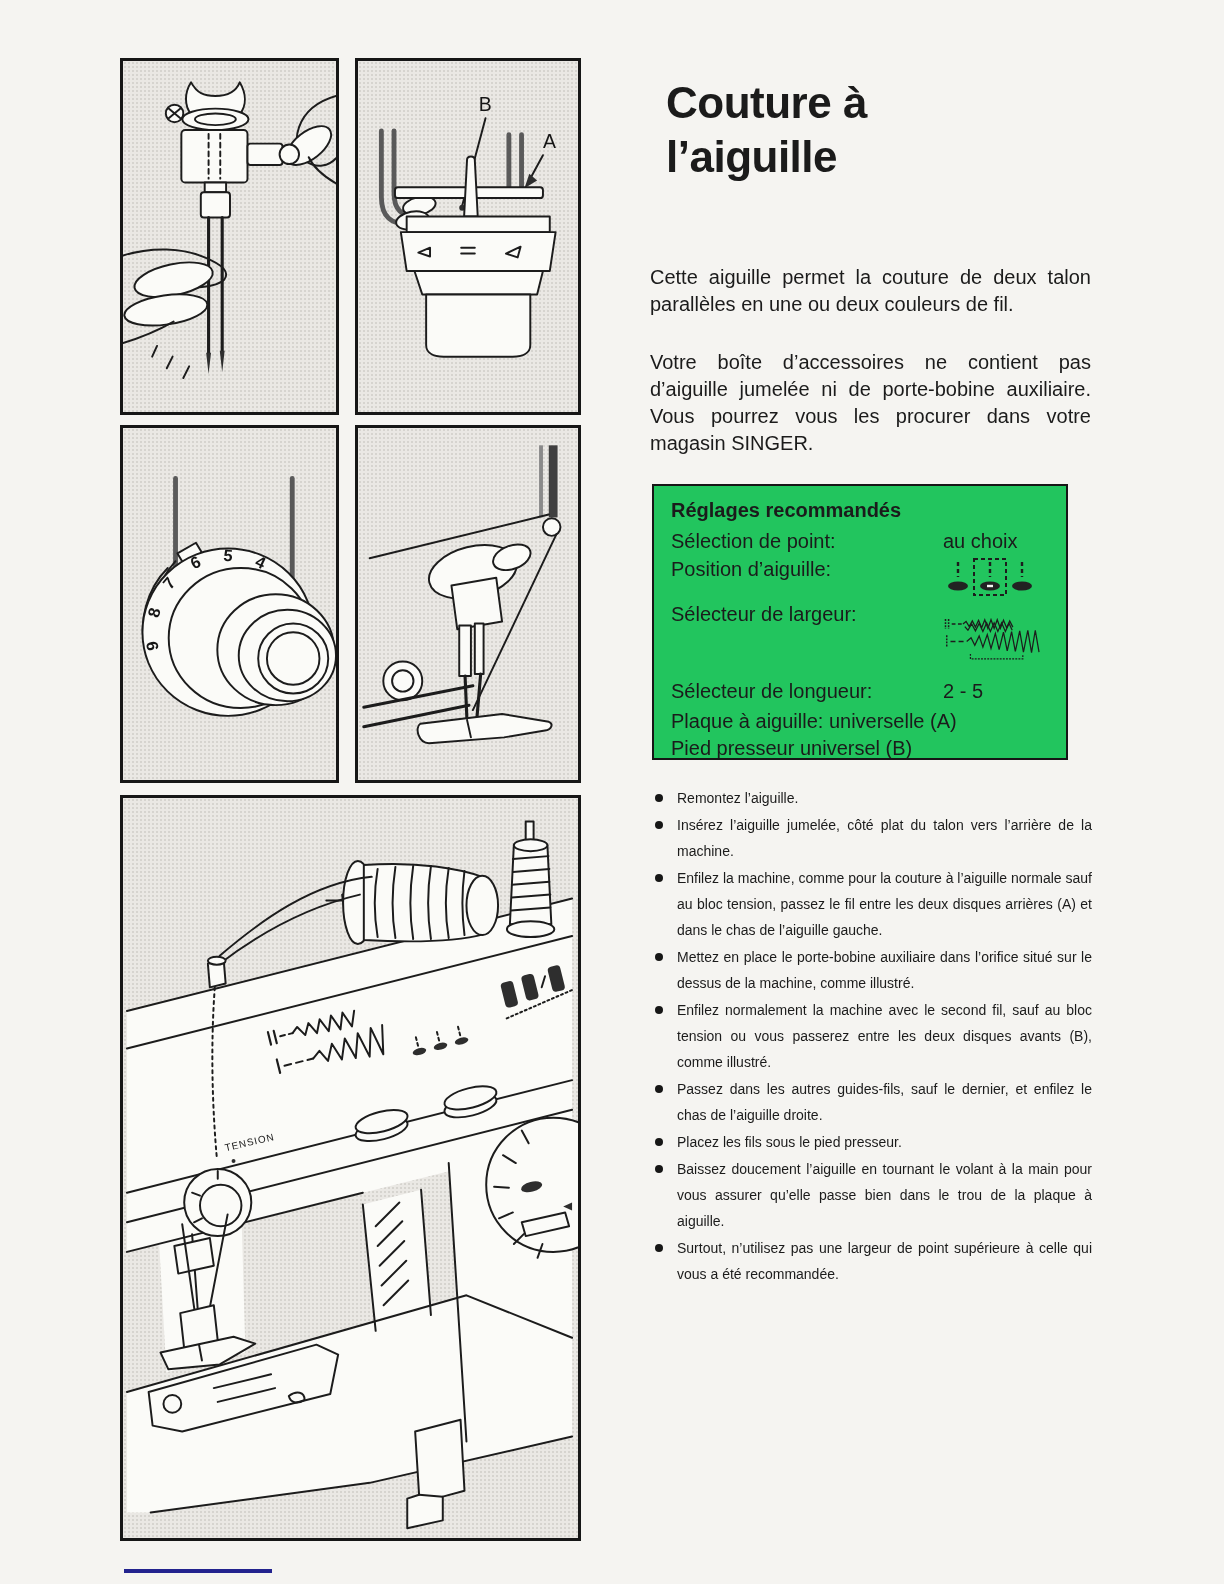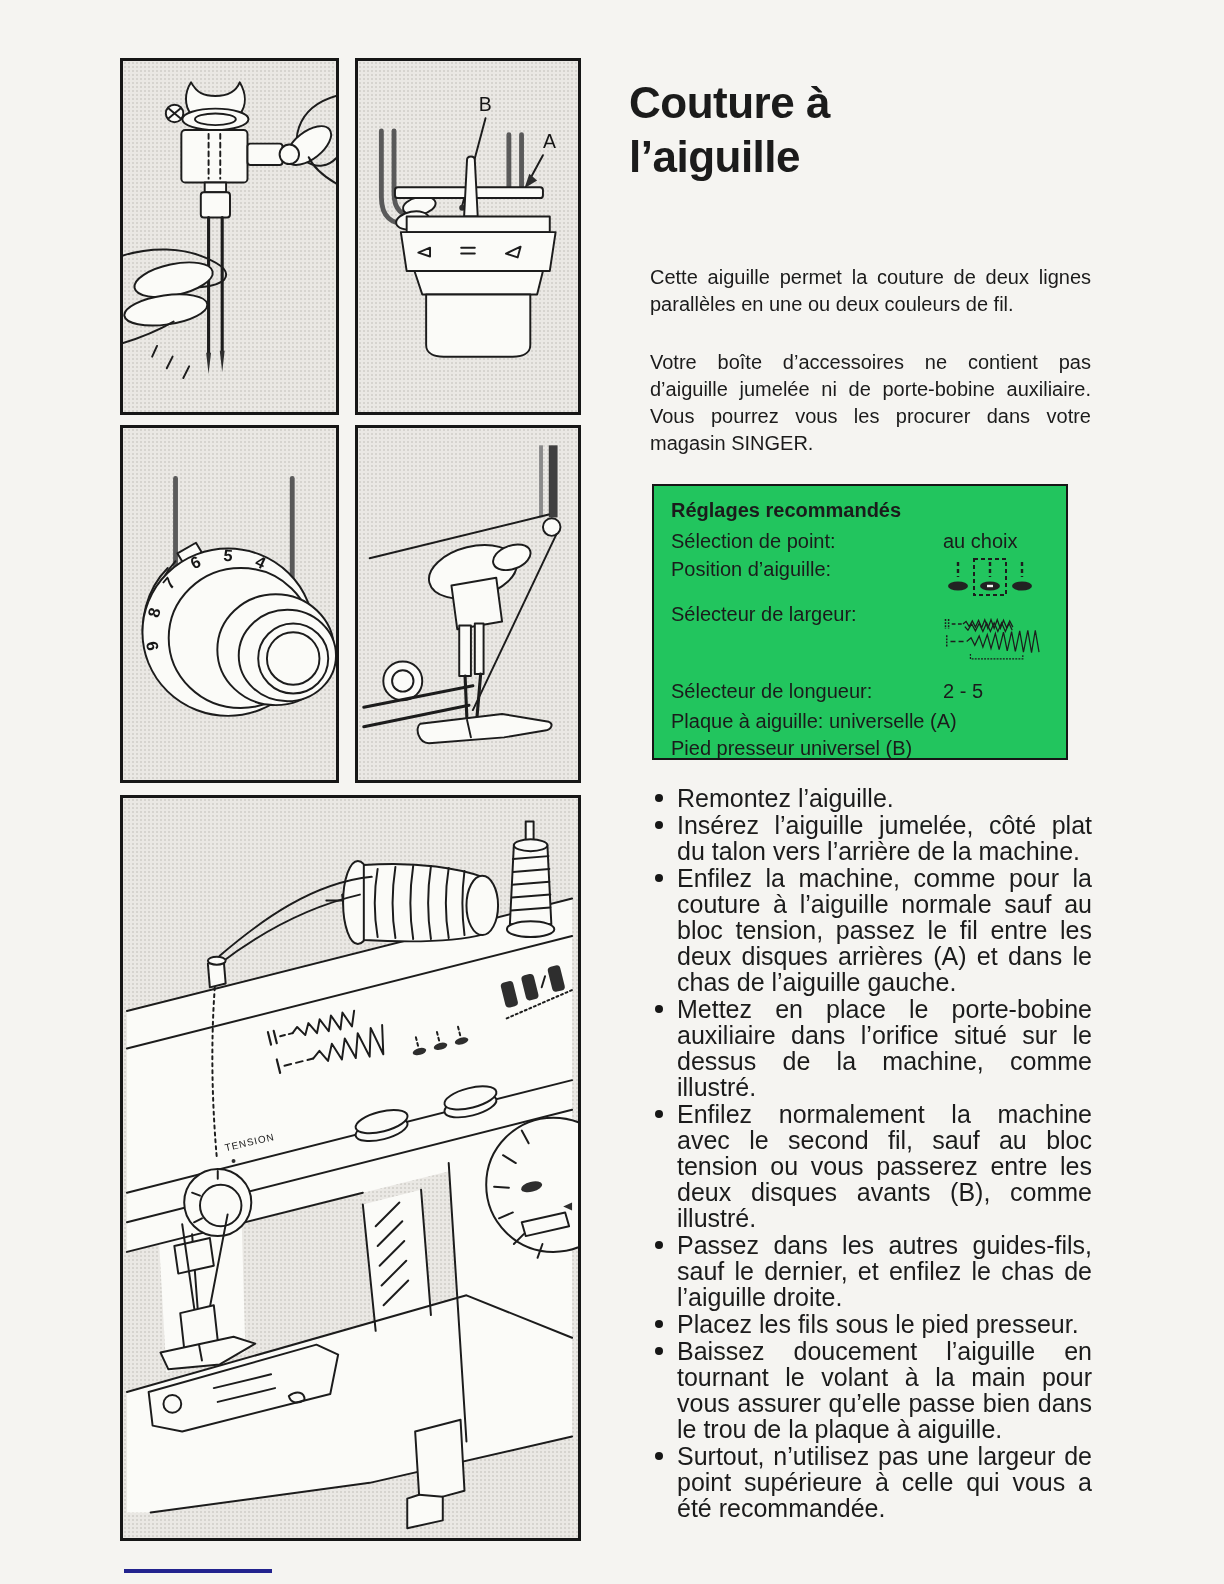--- a/index.html
+++ b/index.html
@@ -18,21 +18,21 @@
   }
   .figbox svg{display:block;width:100%;height:100%;}
   .ln{fill:none;stroke:#1c1c1c;stroke-width:2;stroke-linecap:round;stroke-linejoin:round;}
   .ln3{fill:none;stroke:#1c1c1c;stroke-width:3.2;stroke-linecap:round;stroke-linejoin:round;}
   .wh{fill:#fbfbf8;stroke:#1c1c1c;stroke-width:2;stroke-linejoin:round;}
   .dk{fill:#2e2e2e;stroke:none;}
   .thread{fill:none;stroke:#5a5a5a;stroke-width:5;stroke-linecap:round;}
   .svgtxt{font-family:"Liberation Sans",sans-serif;fill:#161616;}
 
   .title{
-    position:absolute;left:629px;top:76px;width:460px;margin:0;
+    position:absolute;left:666px;top:76px;width:460px;margin:0;
     font-size:44px;font-weight:bold;line-height:54px;letter-spacing:-0.5px;
   }
   .para{
     position:absolute;left:650px;width:441px;margin:0;
     font-size:20px;line-height:27px;text-align:justify;
   }
   #p1{top:264px;}
   #p2{top:349px;}
 
   .settings-box{
@@ -41,21 +41,21 @@
     padding:13px 17px;font-size:20px;overflow:hidden;
   }
   .sb-title{font-weight:bold;margin-bottom:8px;}
   .sb-row{display:flex;align-items:flex-start;margin-bottom:5px;gap:39px;}
   .sb-label{flex:0 0 233px;}
   .sb-icon{display:block;}
   .sb-line{margin-top:1px;line-height:26px;}
 
   .bullets{
     position:absolute;left:650px;top:785px;width:442px;margin:0;padding:0;
-    list-style:none;font-size:25px;line-height:26px;text-align:justify;
+    list-style:none;font-size:14px;line-height:26px;text-align:justify;
   }
   .bullets li{position:relative;padding-left:27px;margin-bottom:1px;}
   .dot{position:absolute;left:5px;top:9px;width:8px;height:8px;border-radius:50%;background:#161616;}
 
   .page-number{position:absolute;left:1070px;top:1600px;font-size:23px;}
   .print-mark{position:absolute;left:124px;top:1569px;width:148px;height:4px;background:#23238e;}
 </style>
 </head>
 <body>
 
@@ -279,21 +279,21 @@
       <path class="ln" d="M300,704 L324,706"></path>
     </g>
   </svg>
 </figure>
 
 <h1 class="title">
   <div>Couture à</div>
   <div>l’aiguille</div>
 </h1>
 
-<p class="para" id="p1">Cette aiguille permet la couture de deux lignes parallèles en une ou deux couleurs de fil.</p>
+<p class="para" id="p1">Cette aiguille permet la couture de deux talon parallèles en une ou deux couleurs de fil.</p>
 <p class="para" id="p2">Votre boîte d’accessoires ne contient pas d’aiguille jumelée ni de porte-bobine auxiliaire. Vous pourrez vous les procurer dans votre magasin SINGER.</p>
 
 <section class="settings-box">
   <div class="sb-title">Réglages recommandés</div>
 
   <div class="sb-row">
     <span class="sb-label">Sélection de point:</span>
     <span>au choix</span>
   </div>
 

